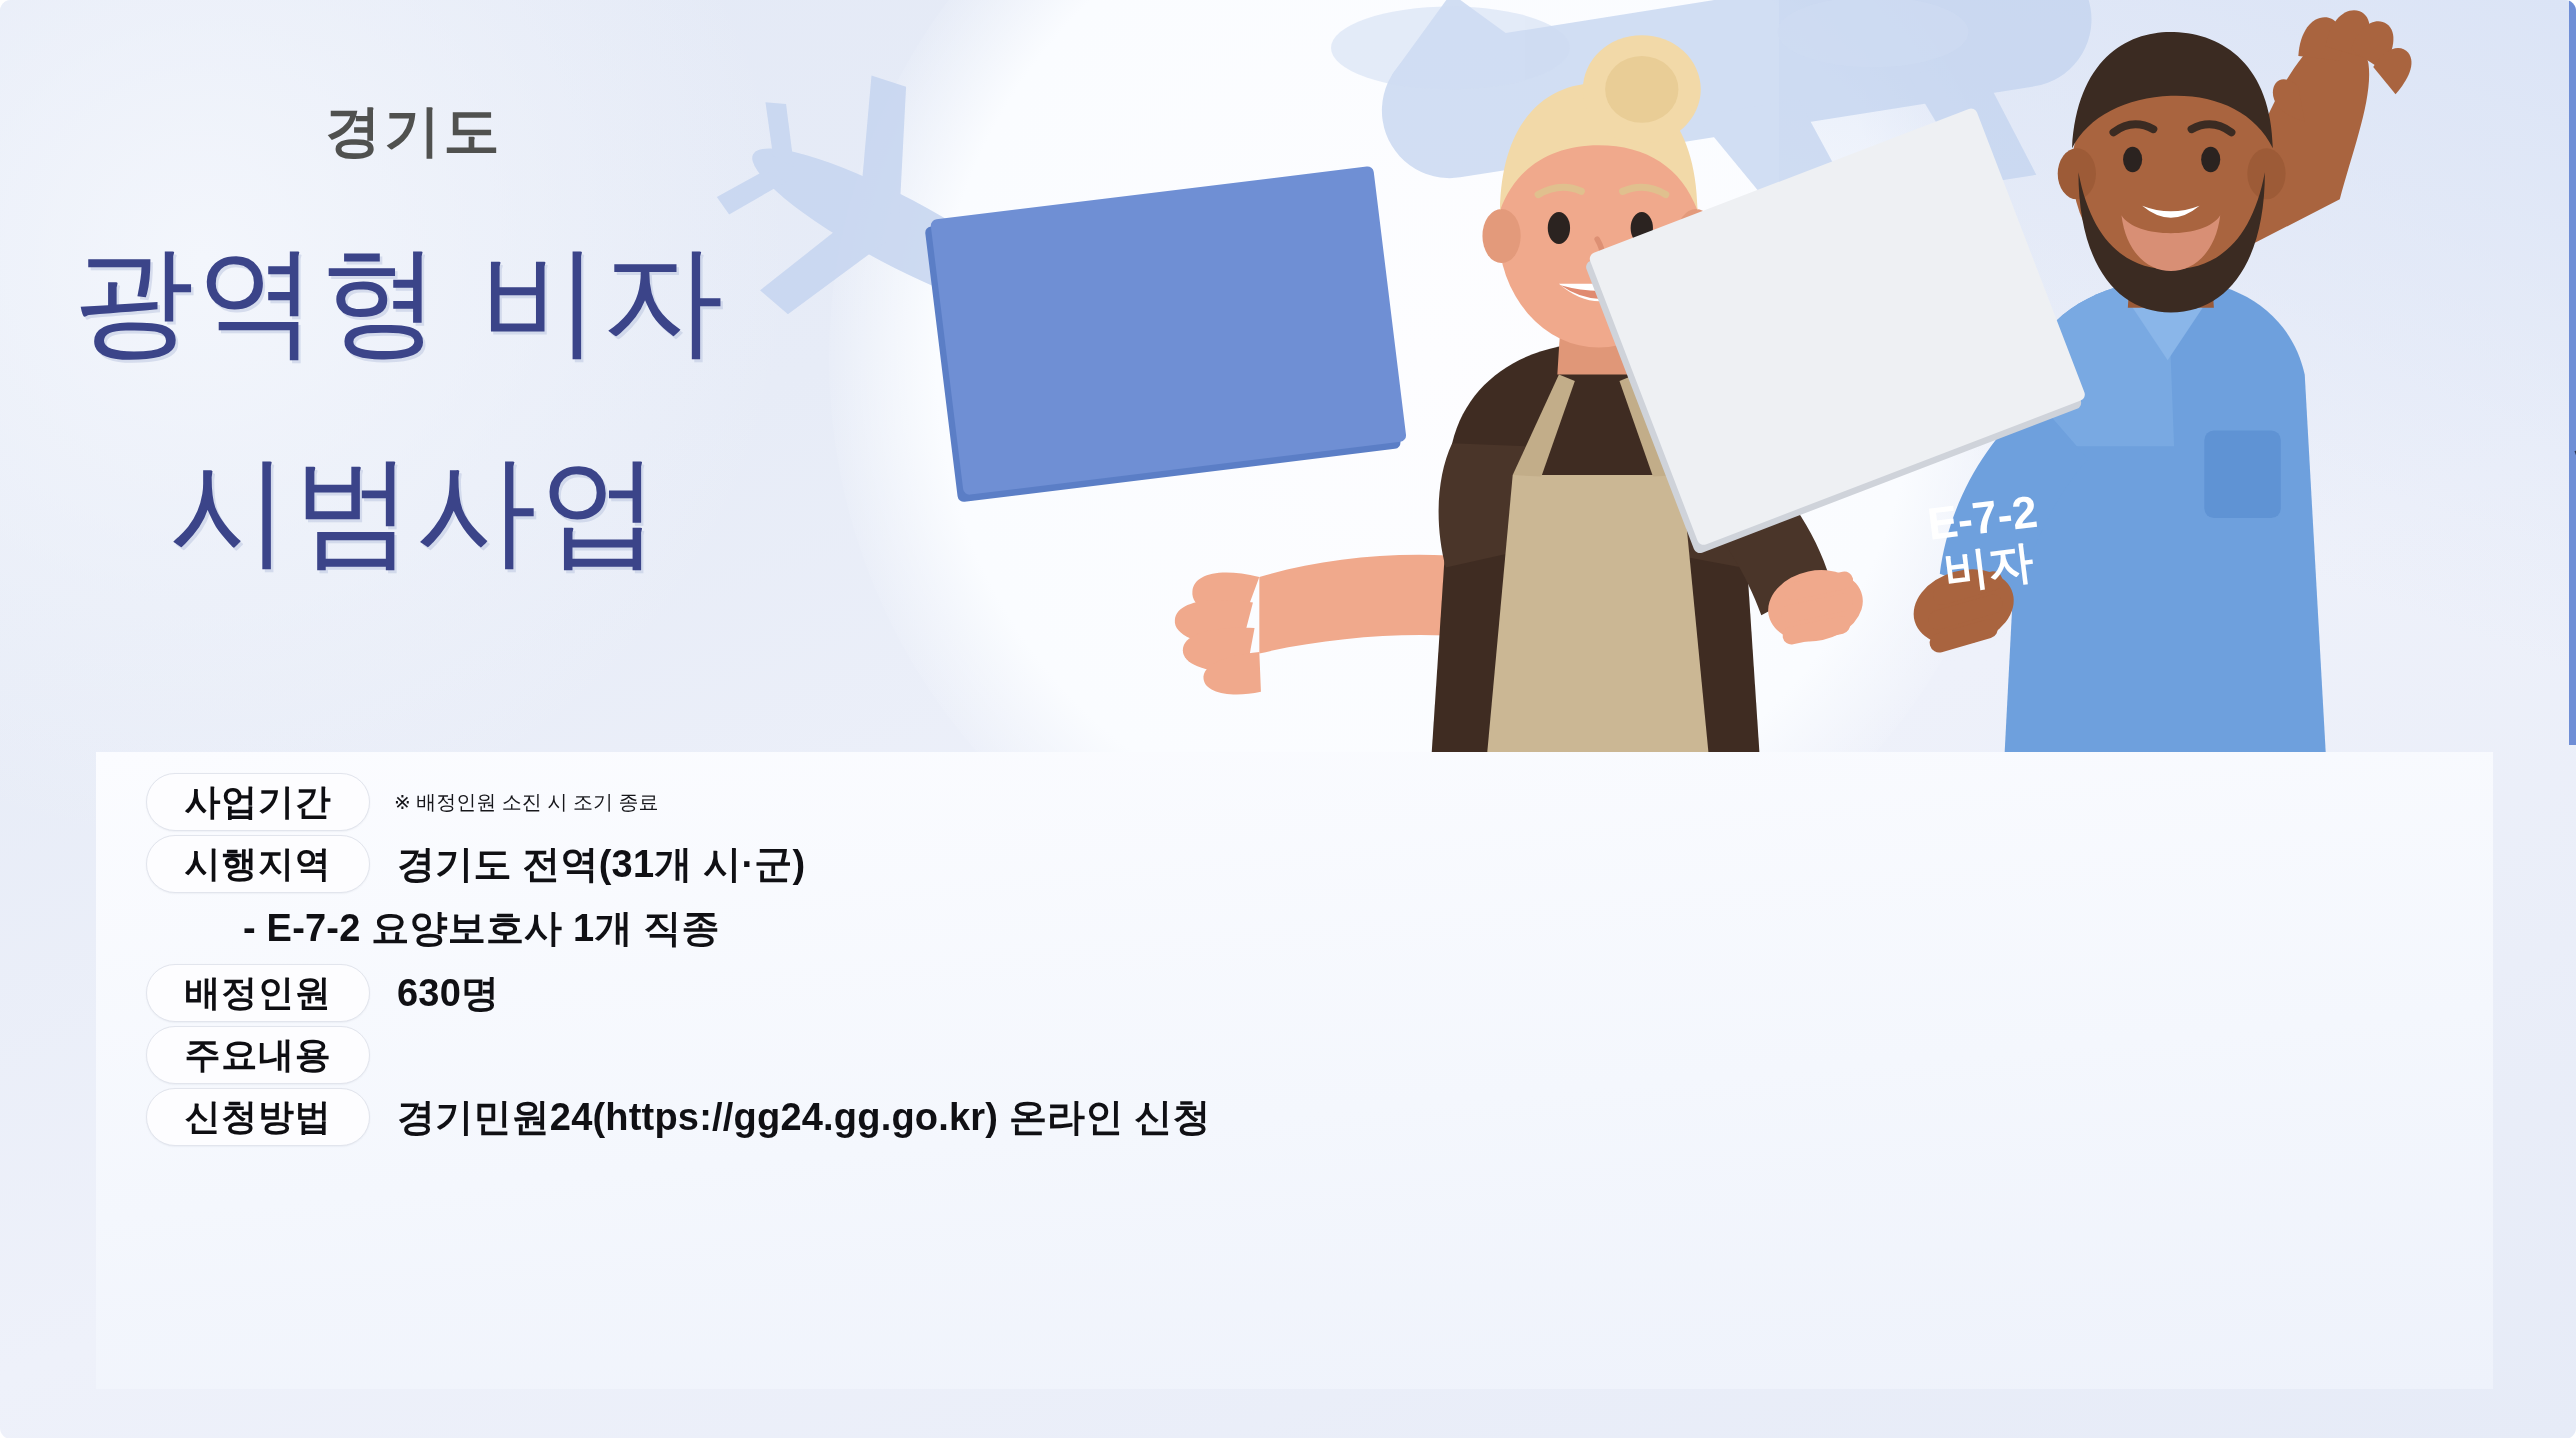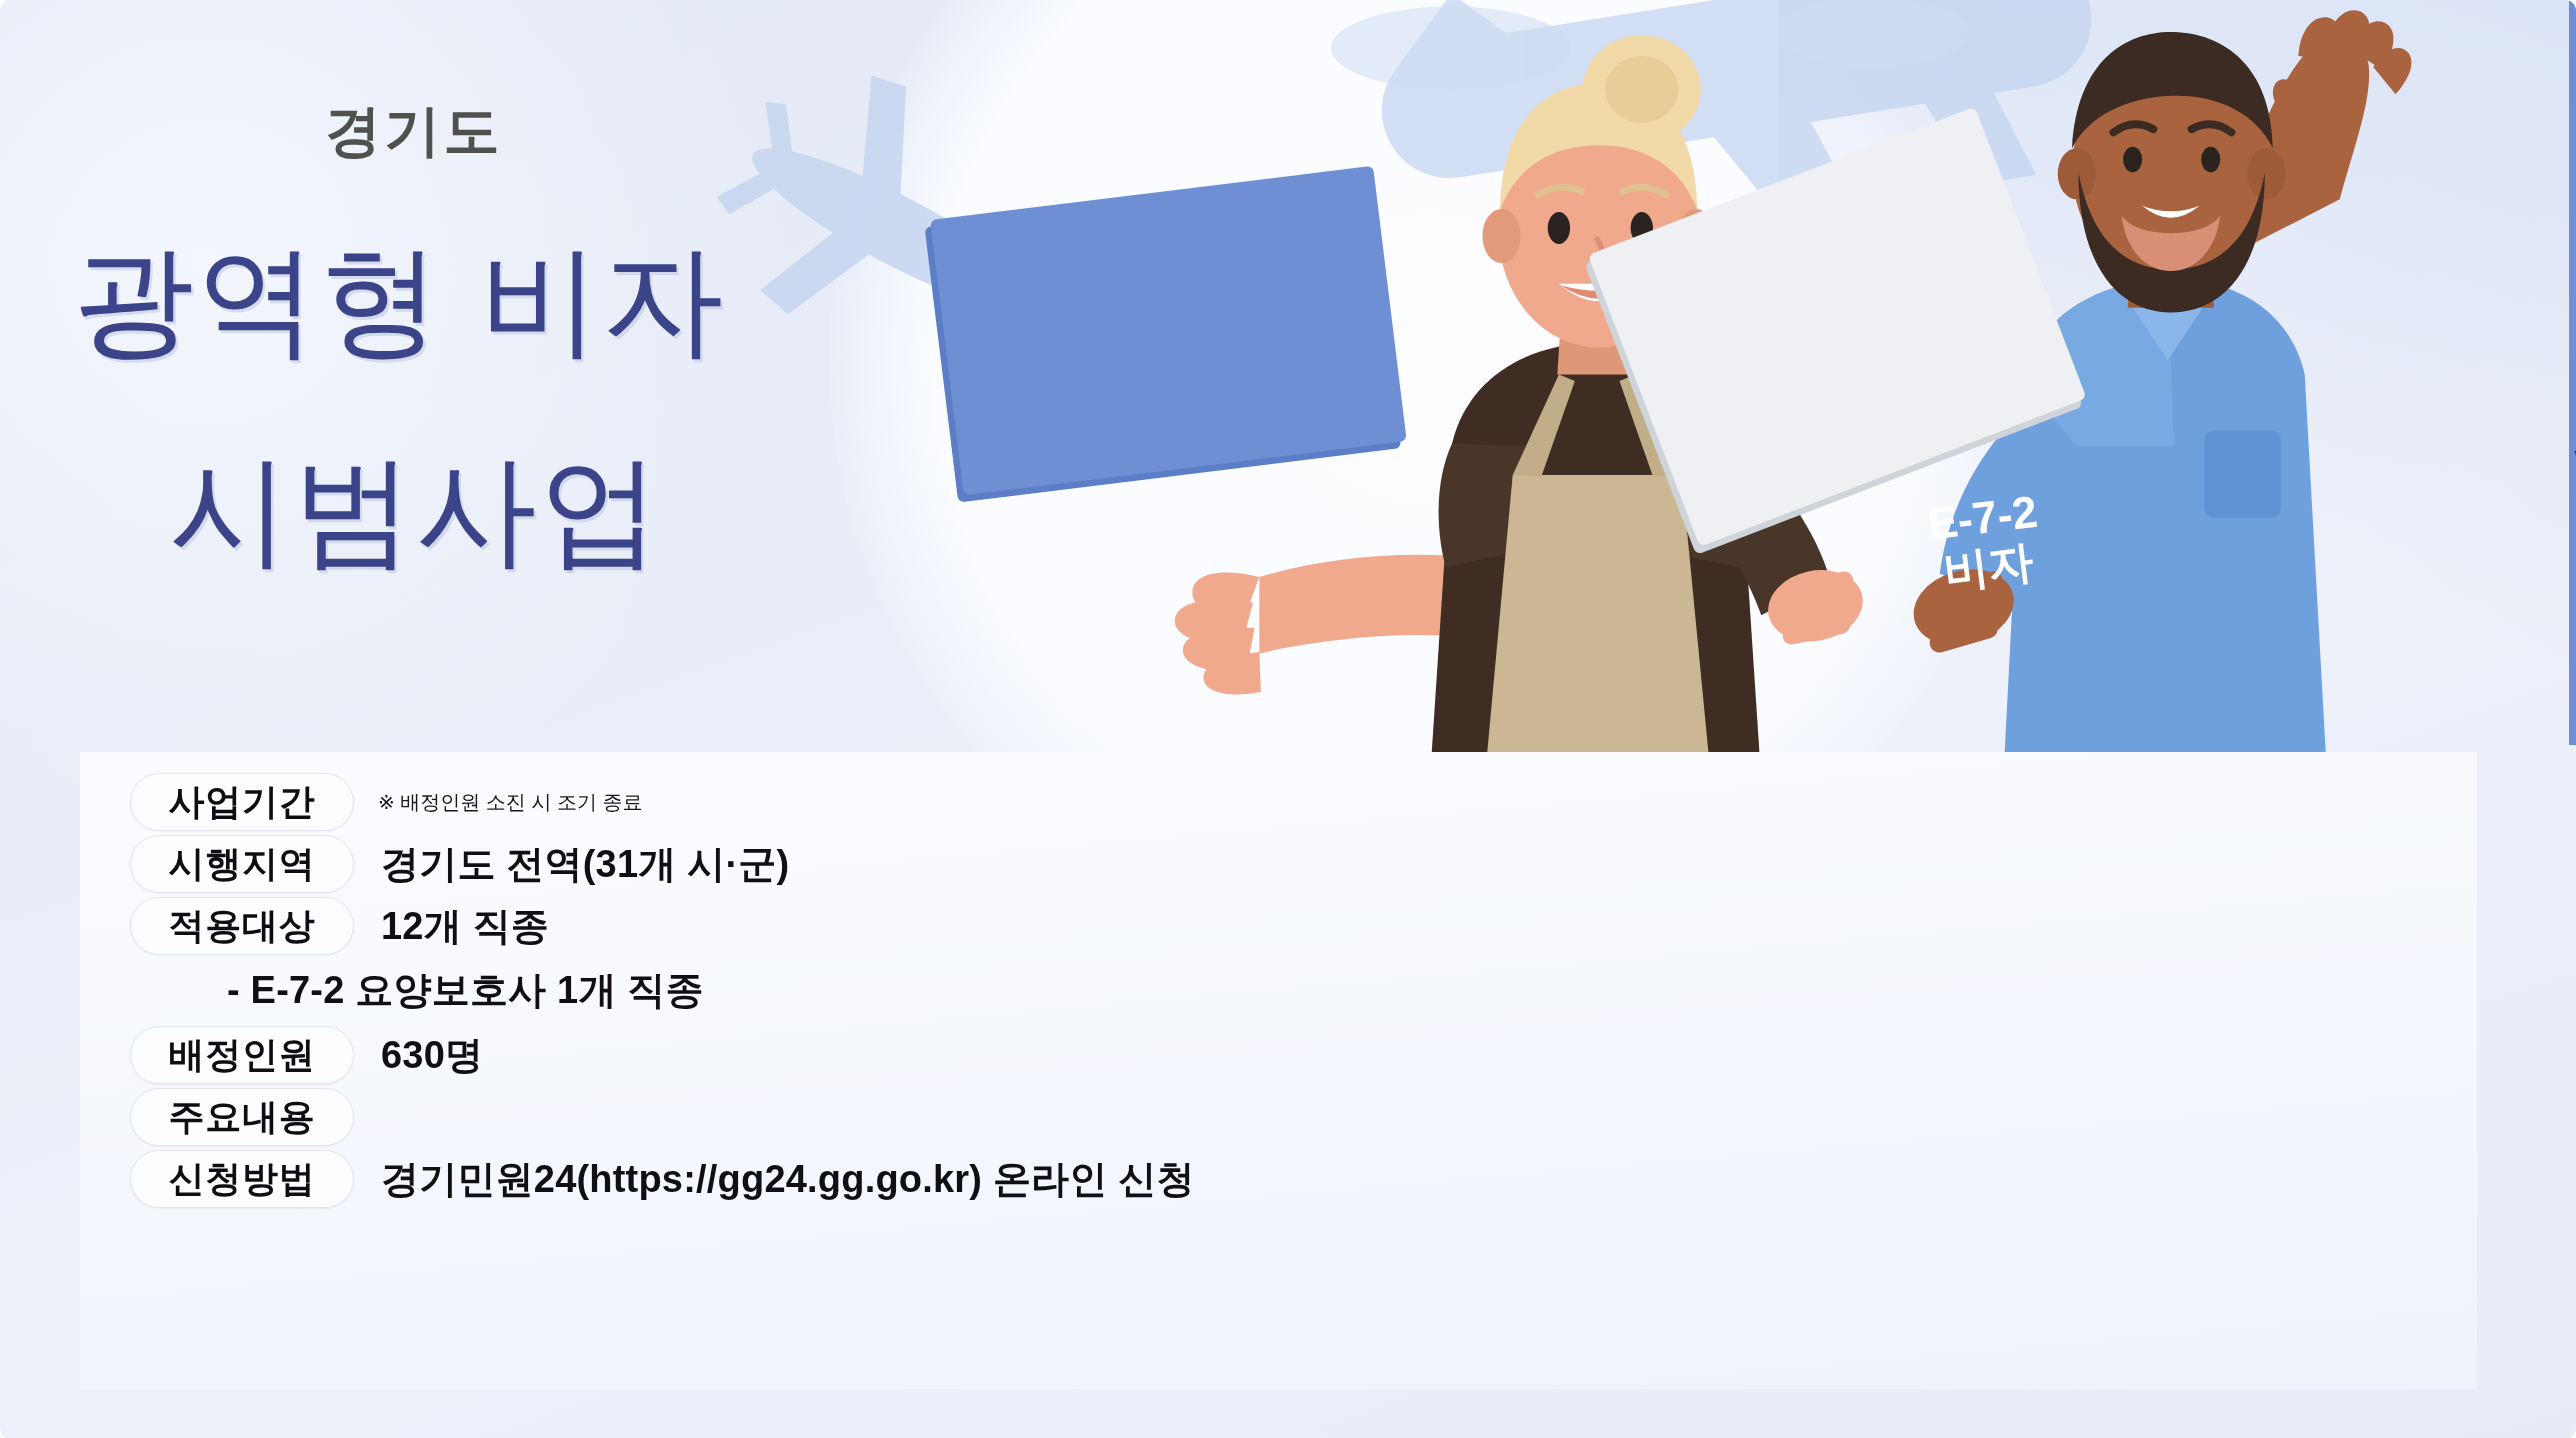--- a/index.html
+++ b/index.html
@@ -75,21 +75,21 @@
     transform:rotate(-7deg);
   }
   .sign-e71{
     left:1673px;top:422px;width:239px;
     font-size:45px;color:#2b3350;
     transform:rotate(-21deg);
   }
 
   
   .panel{
-    position:absolute;left:80px;top:752px;width:2397px;height:637px;
+    position:absolute;left:96px;top:752px;width:2397px;height:637px;
     background:linear-gradient(175deg,#fbfcff 0%,#f4f7fd 55%,#eef2fb 100%);
   }
   .rows{position:absolute;left:50px;top:19px;width:2311px;}
   .row{display:flex;align-items:center;min-height:62px;}
   .row.sub{padding-left:97px;min-height:67px;}
   .pill{
     flex:0 0 auto;
     width:222px;height:56px;
     border-radius:30px;
     background:#fdfdff;
@@ -290,24 +290,20 @@
       <div class="row">
         <div class="pill">사업기간</div>
         <div class="note">※ 배정인원 소진 시 조기 종료</div>
       </div>
 
       <div class="row">
         <div class="pill">시행지역</div>
         <div class="val">경기도 전역(31개 시·군)</div>
       </div>
 
-      <div class="row">
-        <div class="pill">적용대상</div>
-        <div class="val">12개 직종</div>
-      </div>
 
 
       <div class="row sub">
         <div class="val plain">- E-7-2 요양보호사 1개 직종</div>
       </div>
 
       <div class="row">
         <div class="pill">배정인원</div>
         <div class="val">630명</div>
       </div>

